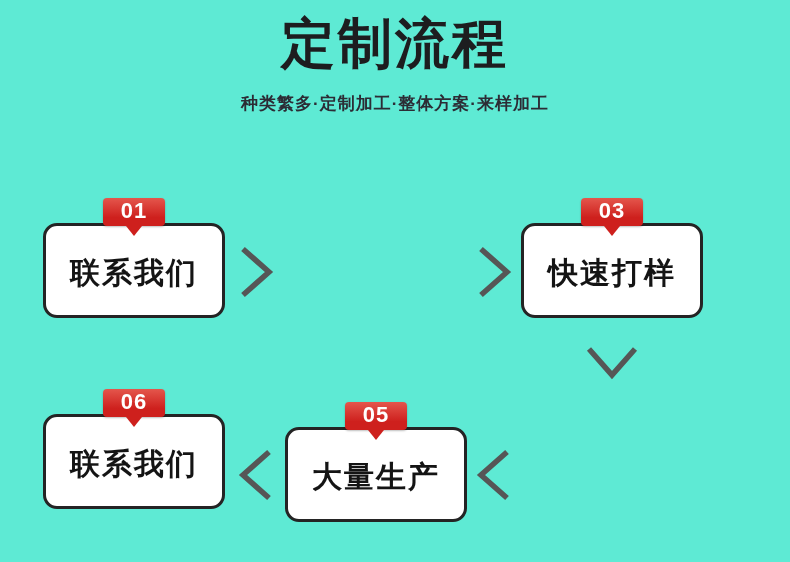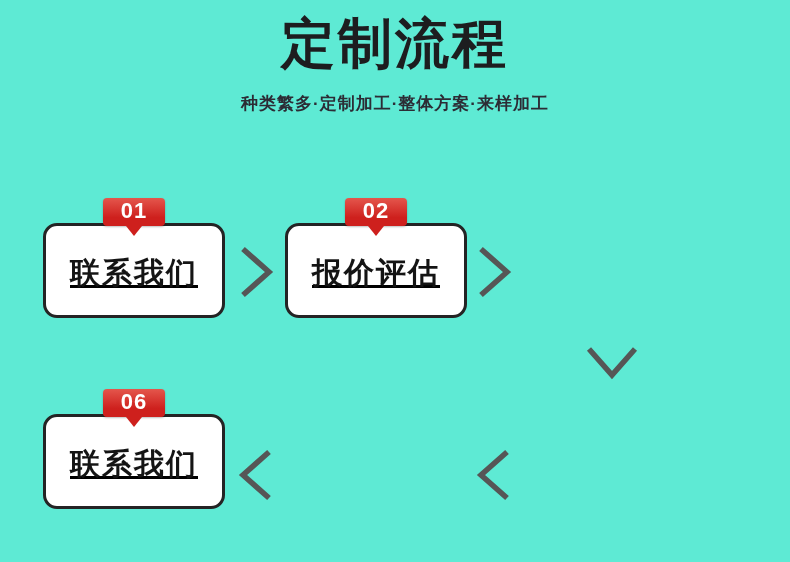--- a/index.html
+++ b/index.html
@@ -45,21 +45,20 @@
 
   .card {
     position: absolute;
     inset: 0;
     background: #ffffff;
     border: 3px solid #242424;
     border-radius: 14px;
     display: flex;
     align-items: center;
     justify-content: center;
-    text-decoration: underline;
   }
 
   .card-label {
     font-size: 30px;
     font-weight: 800;
     letter-spacing: 2px;
     color: #141414;
     padding-top: 6px;
   }
 
@@ -123,44 +122,53 @@
     </div>
     <div class="card">
       <span class="card-label">联系我们</span>
     </div>
   </div>
 
   <svg class="chev" style="left:236px;top:244px" width="40" height="56" viewBox="0 0 40 56">
     <path d="M7 5 L33 28 L7 51" fill="none" stroke-width="5.5" stroke="#565656"></path>
   </svg>
 
-  <div class="step pos-2">
-    <div class="badge">
-      <span class="badge-num">02</span>
-      <span class="badge-pointer"></span>
-    </div>
-    <div class="card">
-      <span class="card-label">报价评估</span>
-    </div>
-  </div>
 
   <svg class="chev" style="left:474px;top:244px" width="40" height="56" viewBox="0 0 40 56">
     <path d="M7 5 L33 28 L7 51" fill="none" stroke-width="5.5" stroke="#565656"></path>
   </svg>
 
+  <div class="step pos-3">
+    <div class="badge">
+      <span class="badge-num">03</span>
+      <span class="badge-pointer"></span>
+    </div>
+    <div class="card">
+      <span class="card-label">快速打样</span>
+    </div>
+  </div>
 
   <svg class="chev" style="left:584px;top:342px" width="56" height="40" viewBox="0 0 56 40">
     <path d="M5 7 L28 33 L51 7" fill="none" stroke-width="5.5" stroke="#565656"></path>
   </svg>
 
 
   <svg class="chev" style="left:474px;top:447px" width="40" height="56" viewBox="0 0 40 56">
     <path d="M33 5 L7 28 L33 51" fill="none" stroke-width="5.5" stroke="#565656"></path>
   </svg>
 
+  <div class="step pos-5">
+    <div class="badge">
+      <span class="badge-num">05</span>
+      <span class="badge-pointer"></span>
+    </div>
+    <div class="card">
+      <span class="card-label">大量生产</span>
+    </div>
+  </div>
 
   <svg class="chev" style="left:236px;top:447px" width="40" height="56" viewBox="0 0 40 56">
     <path d="M33 5 L7 28 L33 51" fill="none" stroke-width="5.5" stroke="#565656"></path>
   </svg>
 
   <div class="step pos-6">
     <div class="badge">
       <span class="badge-num">06</span>
       <span class="badge-pointer"></span>
     </div>

